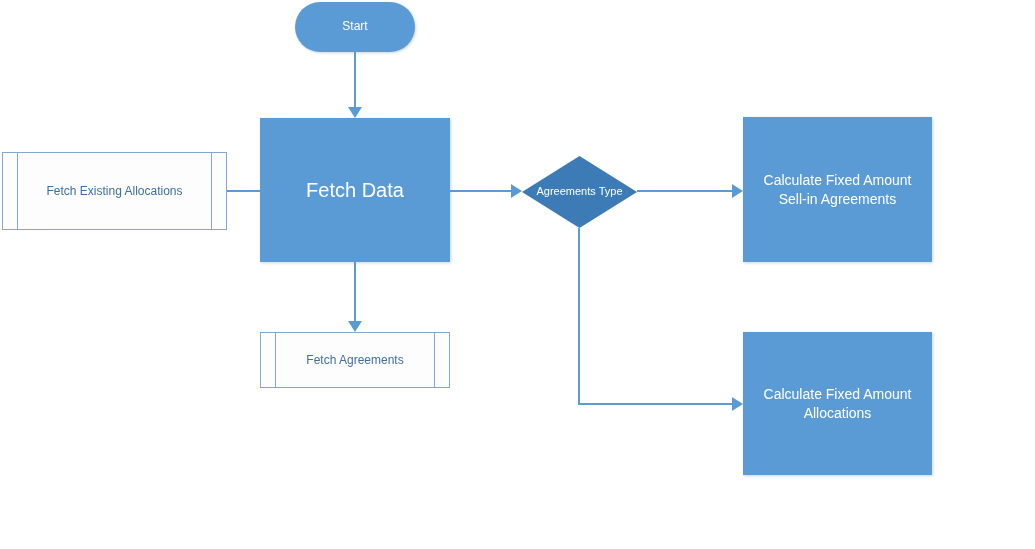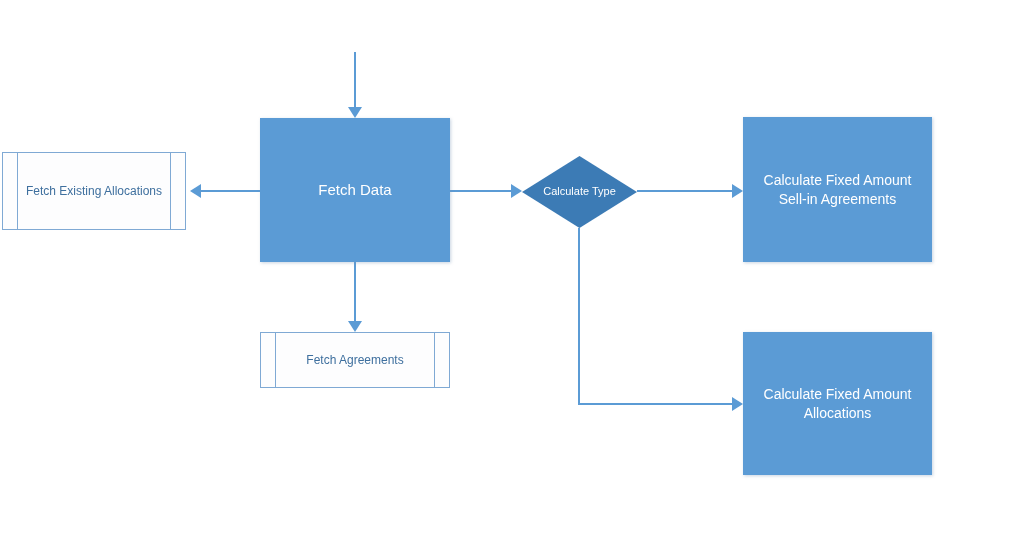--- a/index.html
+++ b/index.html
@@ -120,42 +120,45 @@
   <div class="conn h" style="left:450px; top:190px; width:62px;"></div>
   <div class="arrowhead right" style="left:511px; top:184px;"></div>
 
   <div class="conn h" style="left:637px; top:190px; width:96px;"></div>
   <div class="arrowhead right" style="left:732px; top:184px;"></div>
 
   <div class="conn v" style="left:578px; top:228px; height:177px;"></div>
   <div class="conn h" style="left:578px; top:403px; width:155px;"></div>
   <div class="arrowhead right" style="left:732px; top:397px;"></div>
 
+  <div class="node fill-node terminator" style="left:295px; top:2px; width:120px; height:50px;">
+    <span class="label" style="font-size:12px;">Start</span>
+  </div>
 
   <div class="node fill-node" style="left:260px; top:118px; width:190px; height:144px;">
-    <span class="label" style="font-size:15px;">Fetch Data</span>
+    <span class="label" style="font-size:20px;">Fetch Data</span>
   </div>
 
-  <div class="node predefined" style="left:2px; top:152px; width:184px; height:78px;">
+  <div class="node predefined" style="left:2px; top:152px; width:225px; height:78px;">
     <span class="inner-line left"></span>
     <span class="inner-line right"></span>
     <span class="label" style="font-size:12px;">Fetch Existing Allocations</span>
   </div>
 
   <div class="node predefined" style="left:260px; top:332px; width:190px; height:56px;">
     <span class="inner-line left"></span>
     <span class="inner-line right"></span>
     <span class="label" style="font-size:12px;">Fetch Agreements</span>
   </div>
 
   <div class="node decision" style="left:522px; top:156px; width:115px; height:72px;">
     <svg class="diamond-shape" viewBox="0 0 115 72" preserveAspectRatio="none">
       <polygon points="57.5,0 115,36 57.5,72 0,36" fill="#3C7BB5"></polygon>
     </svg>
-    <span class="label" style="font-size:11px;">Calculate Type</span>
+    <span class="label" style="font-size:11px;">Agreements Type</span>
   </div>
 
   <div class="node fill-node" style="left:743px; top:117px; width:189px; height:145px;">
     <span class="label" style="font-size:14px;">
       <span>Calculate Fixed Amount</span><br>
       <span>Sell-in Agreements</span>
     </span>
   </div>
 
   <div class="node fill-node" style="left:743px; top:332px; width:189px; height:143px;">

